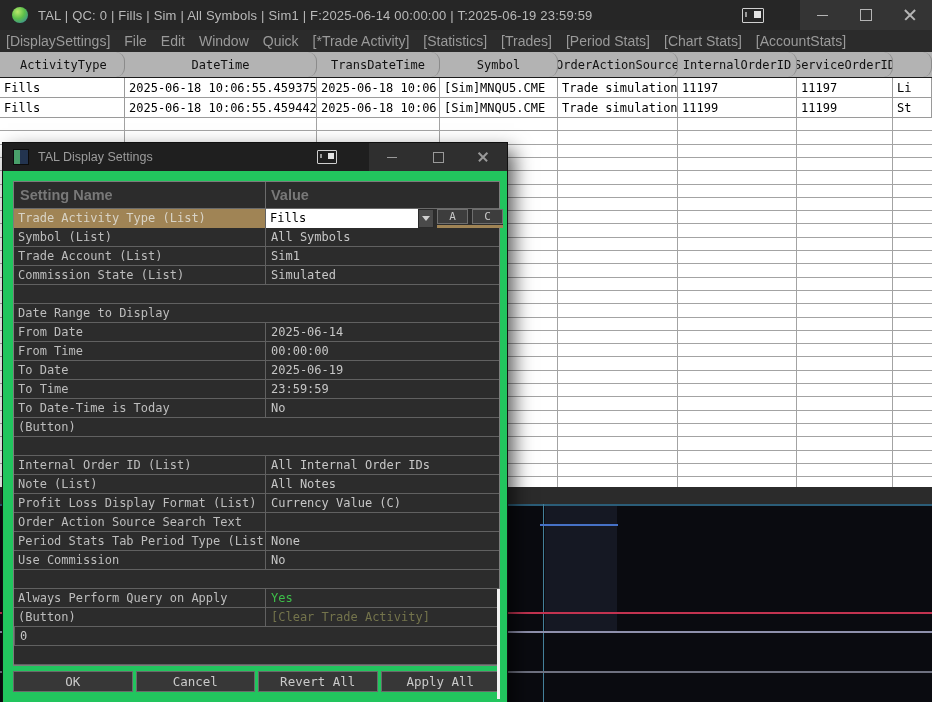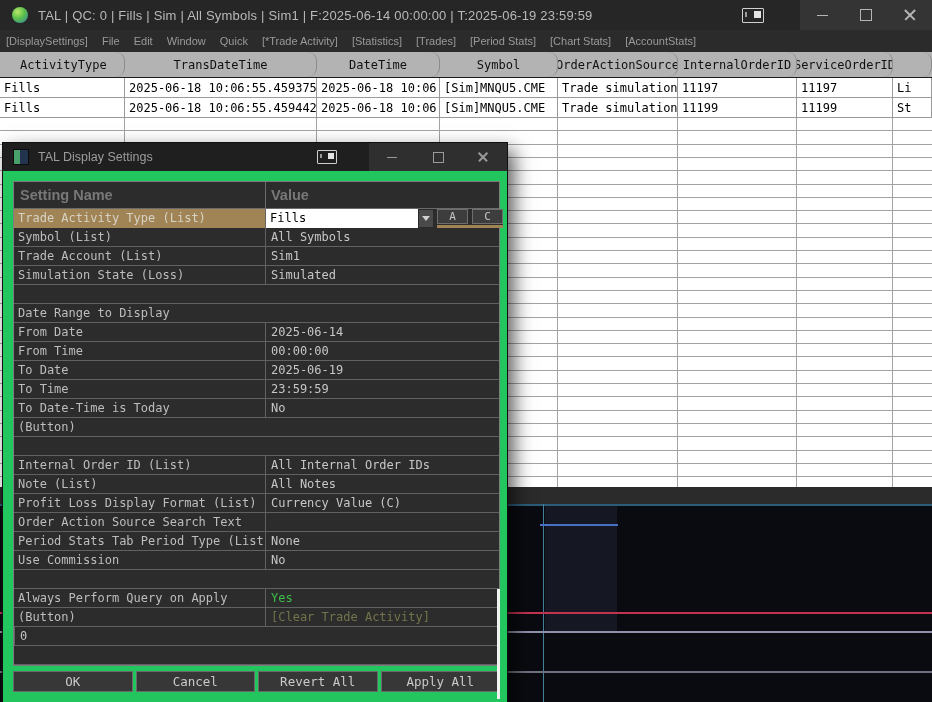--- a/index.html
+++ b/index.html
@@ -22,21 +22,21 @@
   .glyph-min{width:11px;height:1px;background:#b5b5b5;}
   .glyph-max{width:10px;height:10px;border:1px solid #b5b5b5;}
   .glyph-close{position:relative;width:12px;height:12px;}
   .glyph-close::before,.glyph-close::after{content:"";position:absolute;left:-1px;top:5px;width:14px;height:1.5px;background:#b5b5b5;}
   .glyph-close::before{transform:rotate(45deg);}
   .glyph-close::after{transform:rotate(-45deg);}
 
   
   .menubar{position:absolute;left:0;top:30px;width:932px;height:22px;background:#2b2b2b;
            display:flex;align-items:center;gap:14px;padding-left:6px;border-bottom:1px solid #141414;}
-  .menu-item{color:#9a9a9a;font-size:11px;white-space:nowrap;}
+  .menu-item{color:#9a9a9a;font-size:14px;white-space:nowrap;}
 
   
   .grid-table{position:absolute;left:0;top:52px;width:932px;font-family:"DejaVu Sans Mono","Liberation Mono",monospace;}
   .thead{display:grid;grid-template-columns:125px 192px 123px 118px 120px 119px 96px 1fr;
          background:#b3b3b3;height:25px;border-bottom:1px solid #1c1c1c;}
   .thead .hcell{display:flex;align-items:center;justify-content:center;color:#111;font-size:12px;
                 border-right:1px solid #8b8b8b;overflow:hidden;white-space:nowrap;box-sizing:border-box;border-radius:9px;}
   .thead .hcell.first{justify-content:flex-start;padding-left:20px;}
   .trow{display:grid;grid-template-columns:125px 192px 123px 118px 120px 119px 96px 1fr;
         background:#fff;height:19px;border-bottom:1px solid #9a9a9a;}
@@ -142,22 +142,22 @@
     <span class="menu-item">[Statistics]</span>
     <span class="menu-item">[Trades]</span>
     <span class="menu-item">[Period Stats]</span>
     <span class="menu-item">[Chart Stats]</span>
     <span class="menu-item">[AccountStats]</span>
   </div>
 
   <div class="grid-table">
     <div class="thead">
       <div class="hcell first">ActivityType</div>
+      <div class="hcell">DateTime</div>
       <div class="hcell">TransDateTime</div>
-      <div class="hcell">DateTime</div>
       <div class="hcell">Symbol</div>
       <div class="hcell">OrderActionSource</div>
       <div class="hcell">InternalOrderID</div>
       <div class="hcell">ServiceOrderID</div>
       <div class="hcell"></div>
     </div>
     <div class="trow">
       <div class="cell">Fills</div>
       <div class="cell">2025-06-18  10:06:55.459375</div>
       <div class="cell">2025-06-18  10:06:</div>
@@ -245,21 +245,21 @@
 
       <div class="s-row">
         <div class="s-name">Symbol (List)</div>
         <div class="s-val">All Symbols</div>
       </div>
       <div class="s-row">
         <div class="s-name">Trade Account (List)</div>
         <div class="s-val">Sim1</div>
       </div>
       <div class="s-row">
-        <div class="s-name">Simulation State (Loss)</div>
+        <div class="s-name">Commission State (List)</div>
         <div class="s-val">Simulated</div>
       </div>
       <div class="s-row blank">
         <div class="s-name"></div>
       </div>
       <div class="s-row section">
         <div class="s-name">Date Range to Display</div>
       </div>
       <div class="s-row">
         <div class="s-name">From Date</div>

